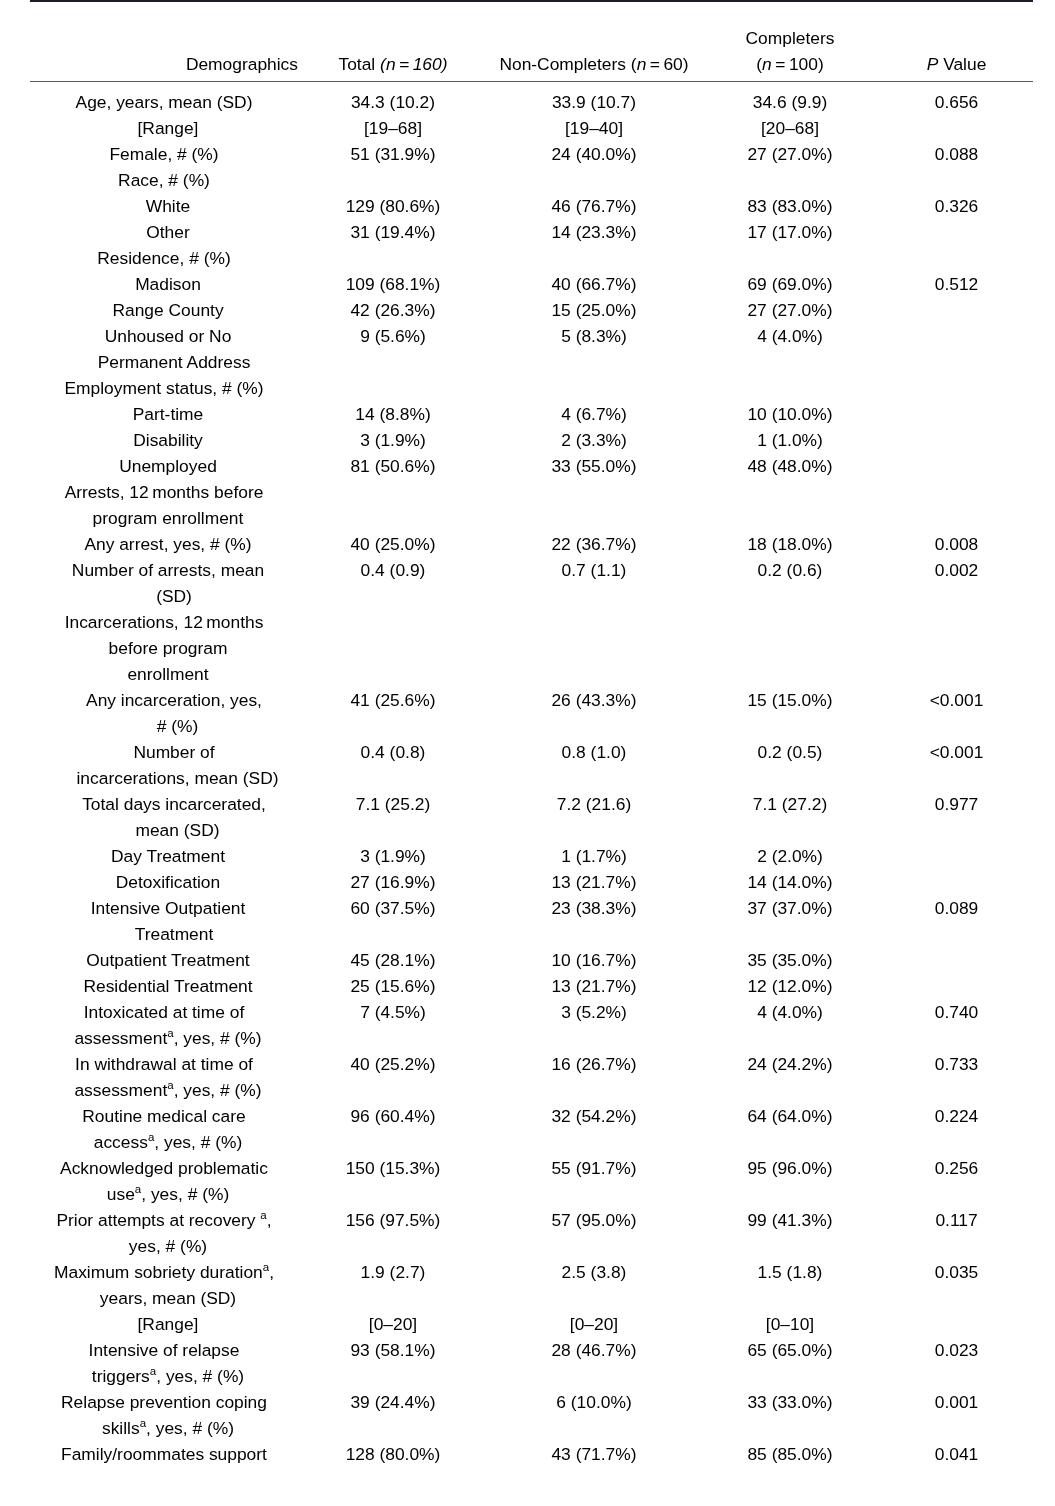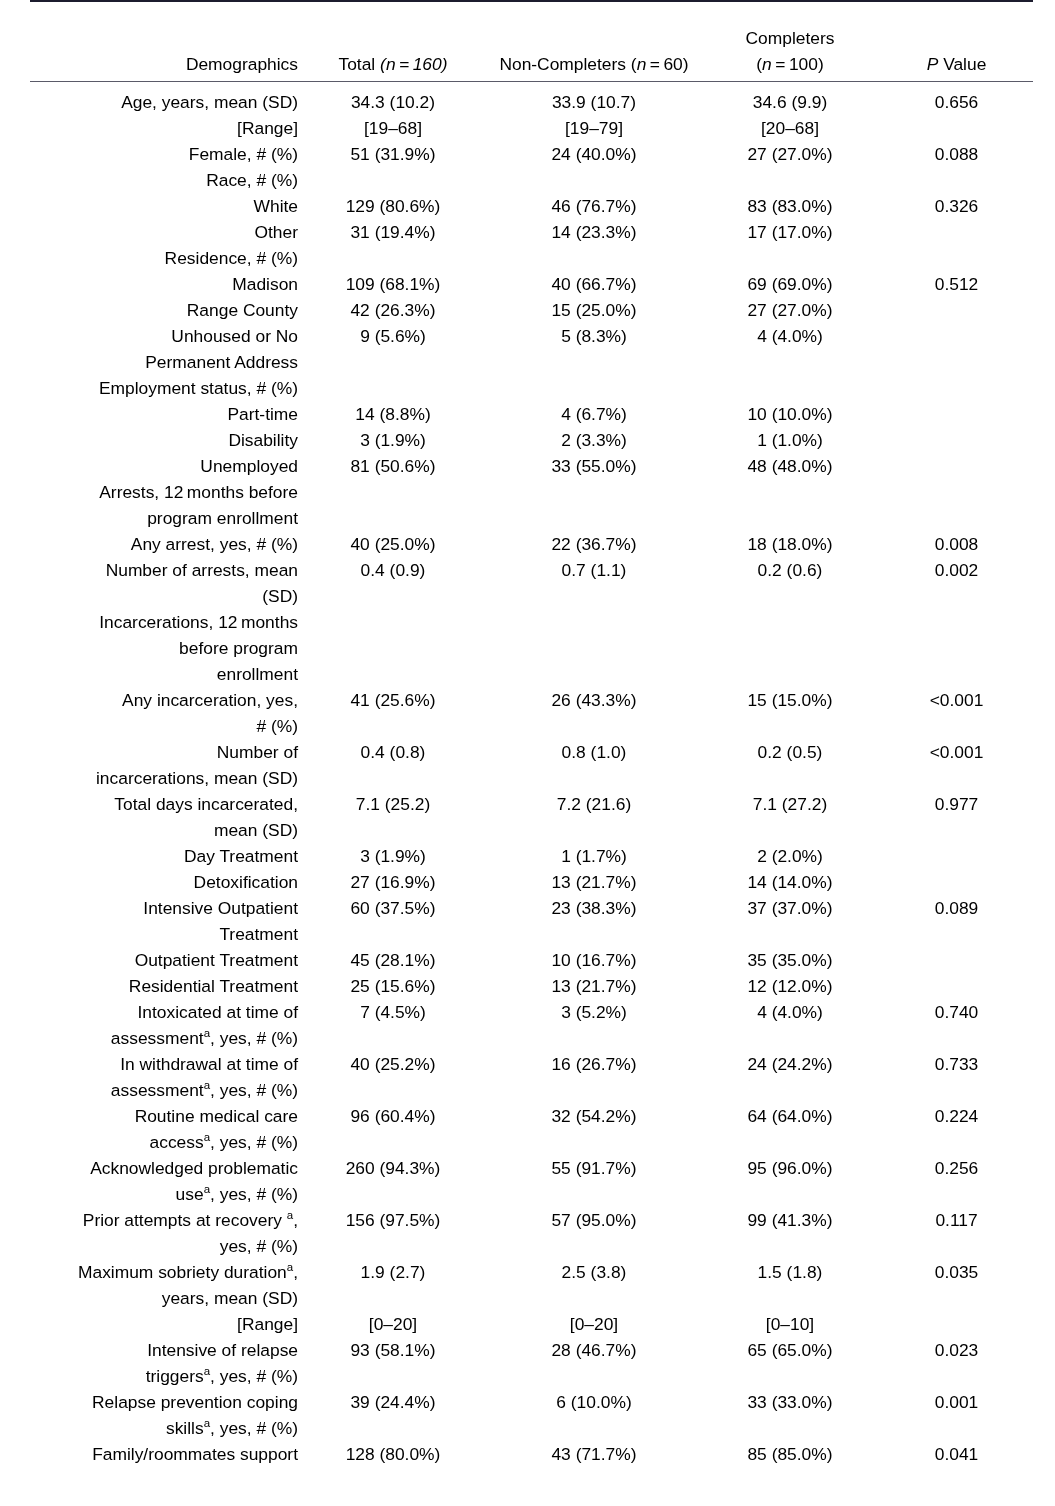--- a/index.html
+++ b/index.html
@@ -55,21 +55,21 @@
     border-bottom: 1.7px solid #5a5a68;
   }
   
   tbody td {
     padding: 0;
     line-height: 26px;
     vertical-align: top;
     white-space: pre-line;
   }
   tbody tr.first-body td { padding-top: 7px; }
-  td.lbl { text-align: right; }
+  td.lbl { text-align: center; }
   td.val { text-align: center; }
   
   td.lbl .i0 { display: block; }
   td.lbl .i1 { display: block; padding-left: 17px; text-indent: -9px; }
   td.lbl .i2 { display: block; padding-left: 31px; text-indent: -11px; }
   td.lbl .i3 { display: block; padding-left: 38px; text-indent: -11px; }
 
   sup { font-size: 11.5px; vertical-align: super; line-height: 0; }
   .ital { font-style: italic; }
   .nowrap { white-space: nowrap; }
@@ -102,21 +102,21 @@
         <tr class="first-body">
           <td class="lbl"><span class="i0">Age, years, mean (SD)</span></td>
           <td class="val">34.3 (10.2)</td>
           <td class="val">33.9 (10.7)</td>
           <td class="val">34.6 (9.9)</td>
           <td class="val">0.656</td>
         </tr>
         <tr>
           <td class="lbl"><span class="i1">[Range]</span></td>
           <td class="val">[19–68]</td>
-          <td class="val">[19–79]</td>
+          <td class="val">[19–40]</td>
           <td class="val">[20–68]</td>
           <td class="val"></td>
         </tr>
         <tr>
           <td class="lbl"><span class="i0">Female, # (%)</span></td>
           <td class="val">51 (31.9%)</td>
           <td class="val">24 (40.0%)</td>
           <td class="val">27 (27.0%)</td>
           <td class="val">0.088</td>
         </tr>
@@ -297,21 +297,21 @@
         </tr>
         <tr>
           <td class="lbl"><span class="i0">Routine medical care</span><span class="i1">access<sup>a</sup>, yes, # (%)</span></td>
           <td class="val">96 (60.4%)</td>
           <td class="val">32 (54.2%)</td>
           <td class="val">64 (64.0%)</td>
           <td class="val">0.224</td>
         </tr>
         <tr>
           <td class="lbl"><span class="i0">Acknowledged problematic</span><span class="i1">use<sup>a</sup>, yes, # (%)</span></td>
-          <td class="val">260 (94.3%)</td>
+          <td class="val">150 (15.3%)</td>
           <td class="val">55 (91.7%)</td>
           <td class="val">95 (96.0%)</td>
           <td class="val">0.256</td>
         </tr>
         <tr>
           <td class="lbl"><span class="i0">Prior attempts at recovery <sup>a</sup>,</span><span class="i1">yes, # (%)</span></td>
           <td class="val">156 (97.5%)</td>
           <td class="val">57 (95.0%)</td>
           <td class="val">99 (41.3%)</td>
           <td class="val">0.117</td>

